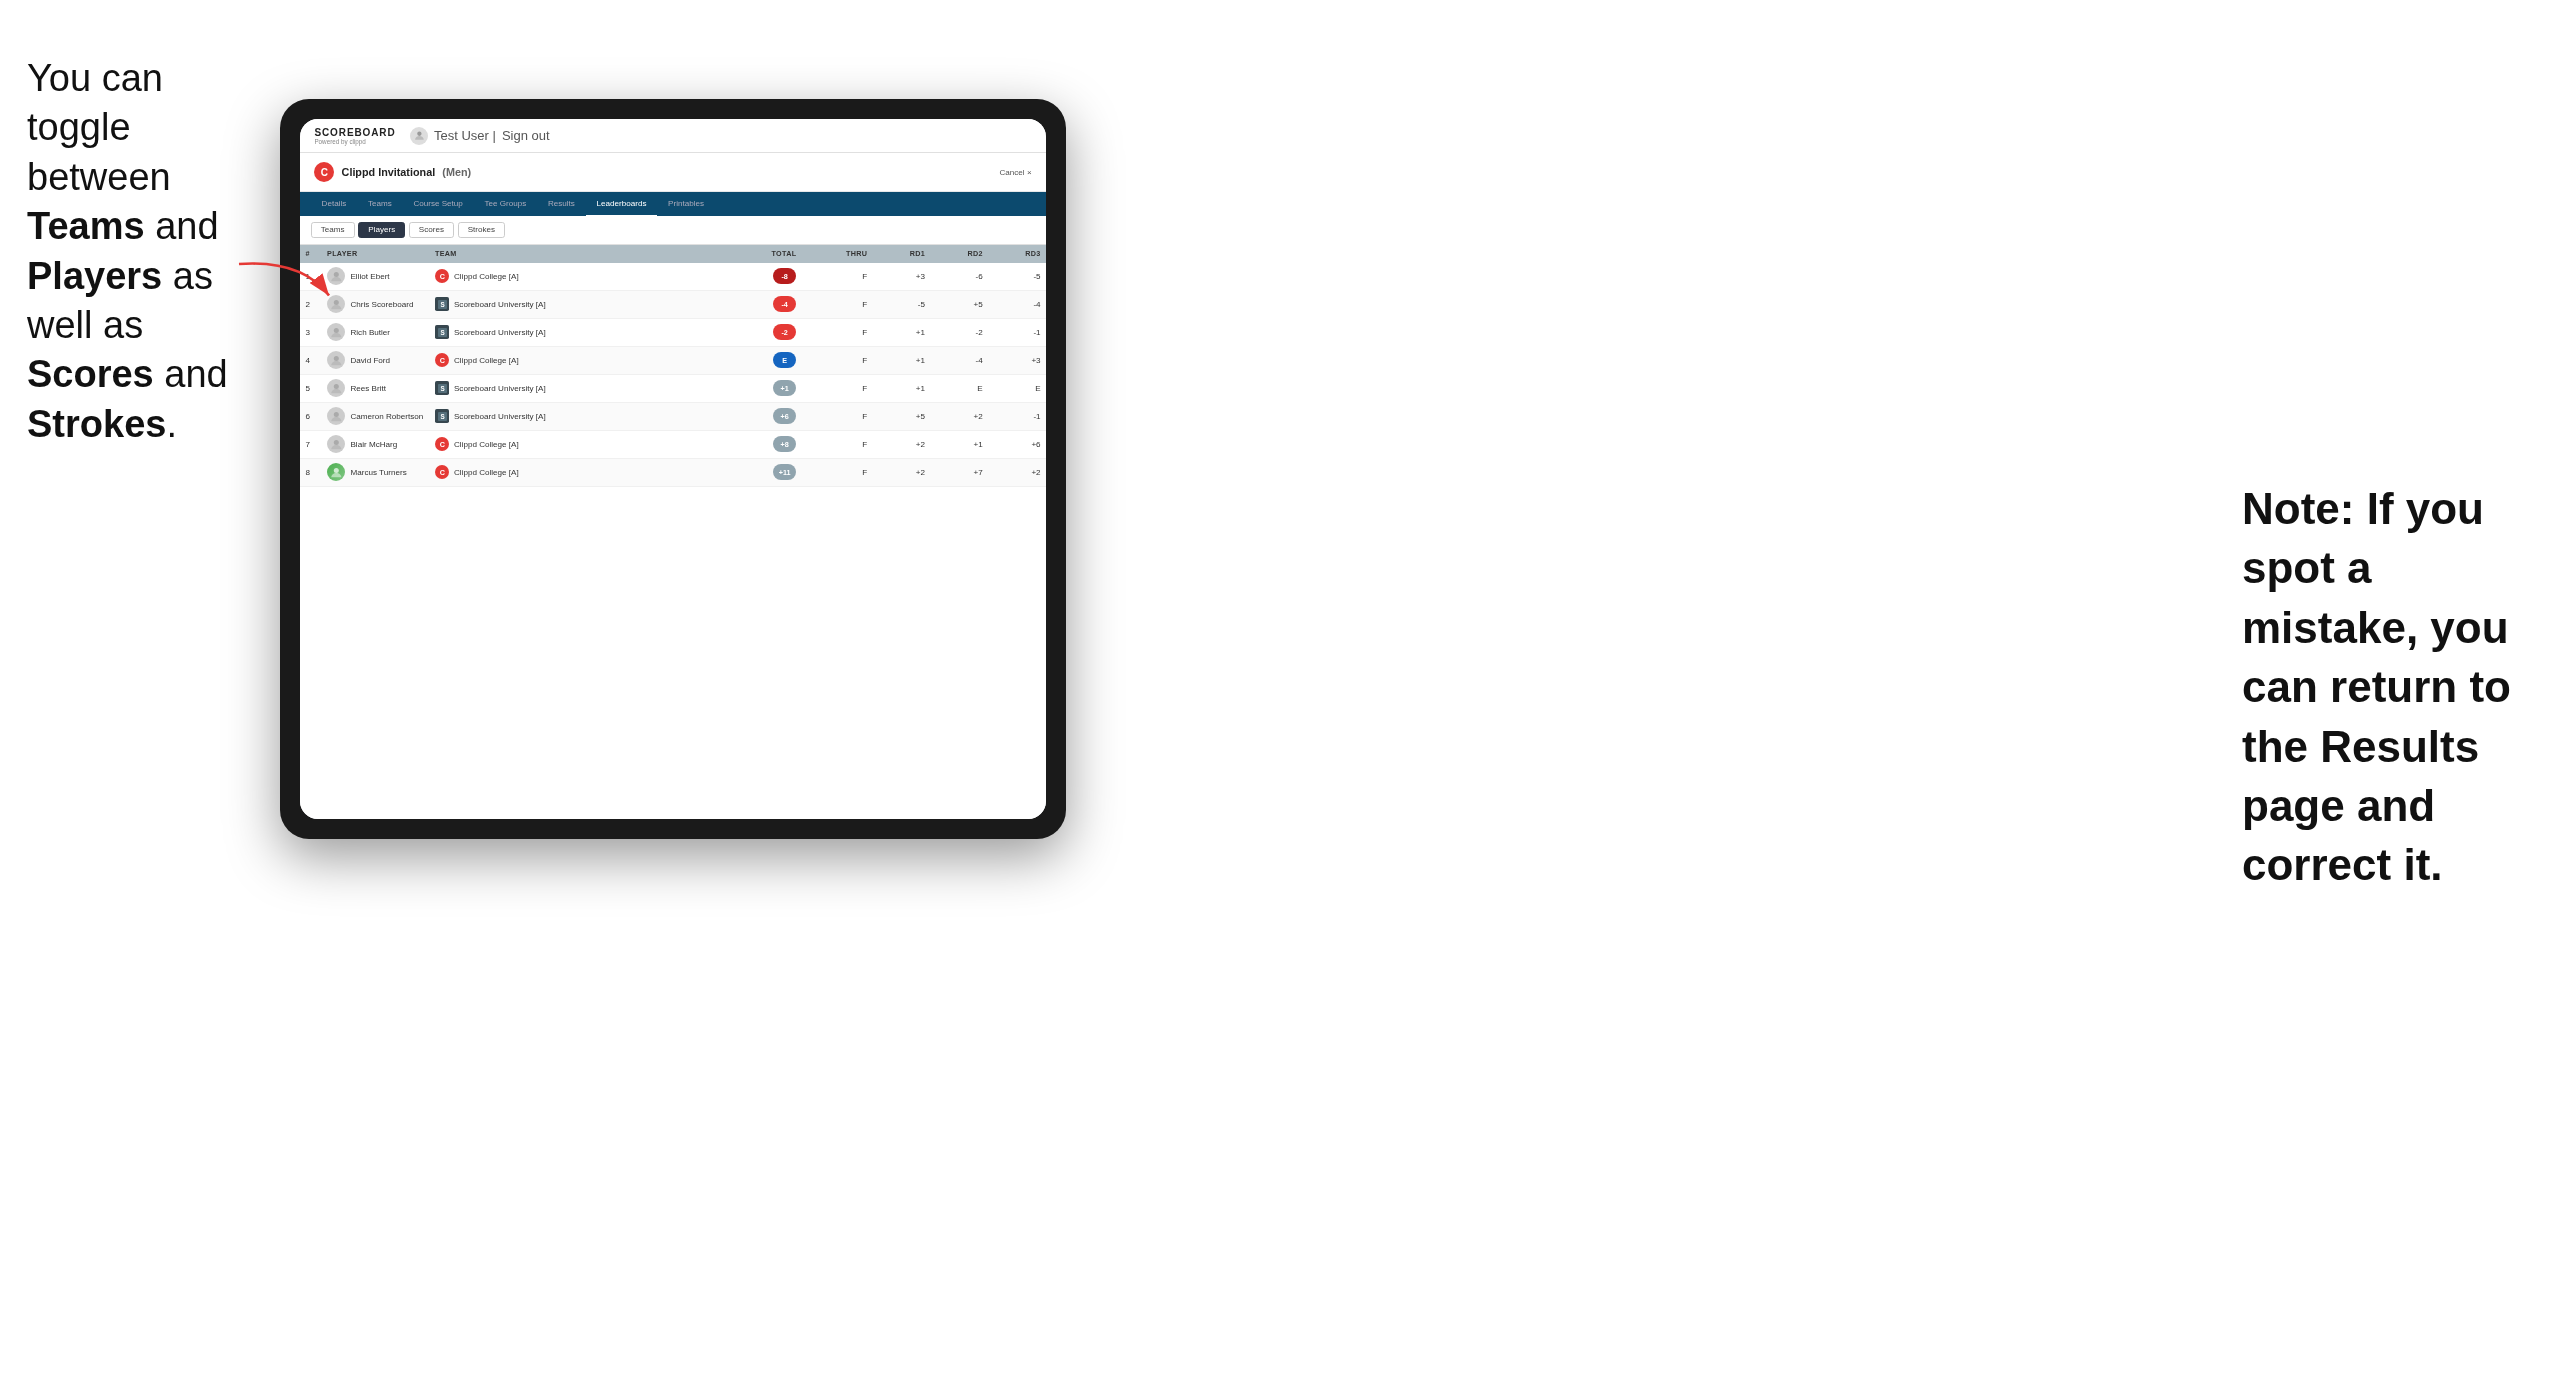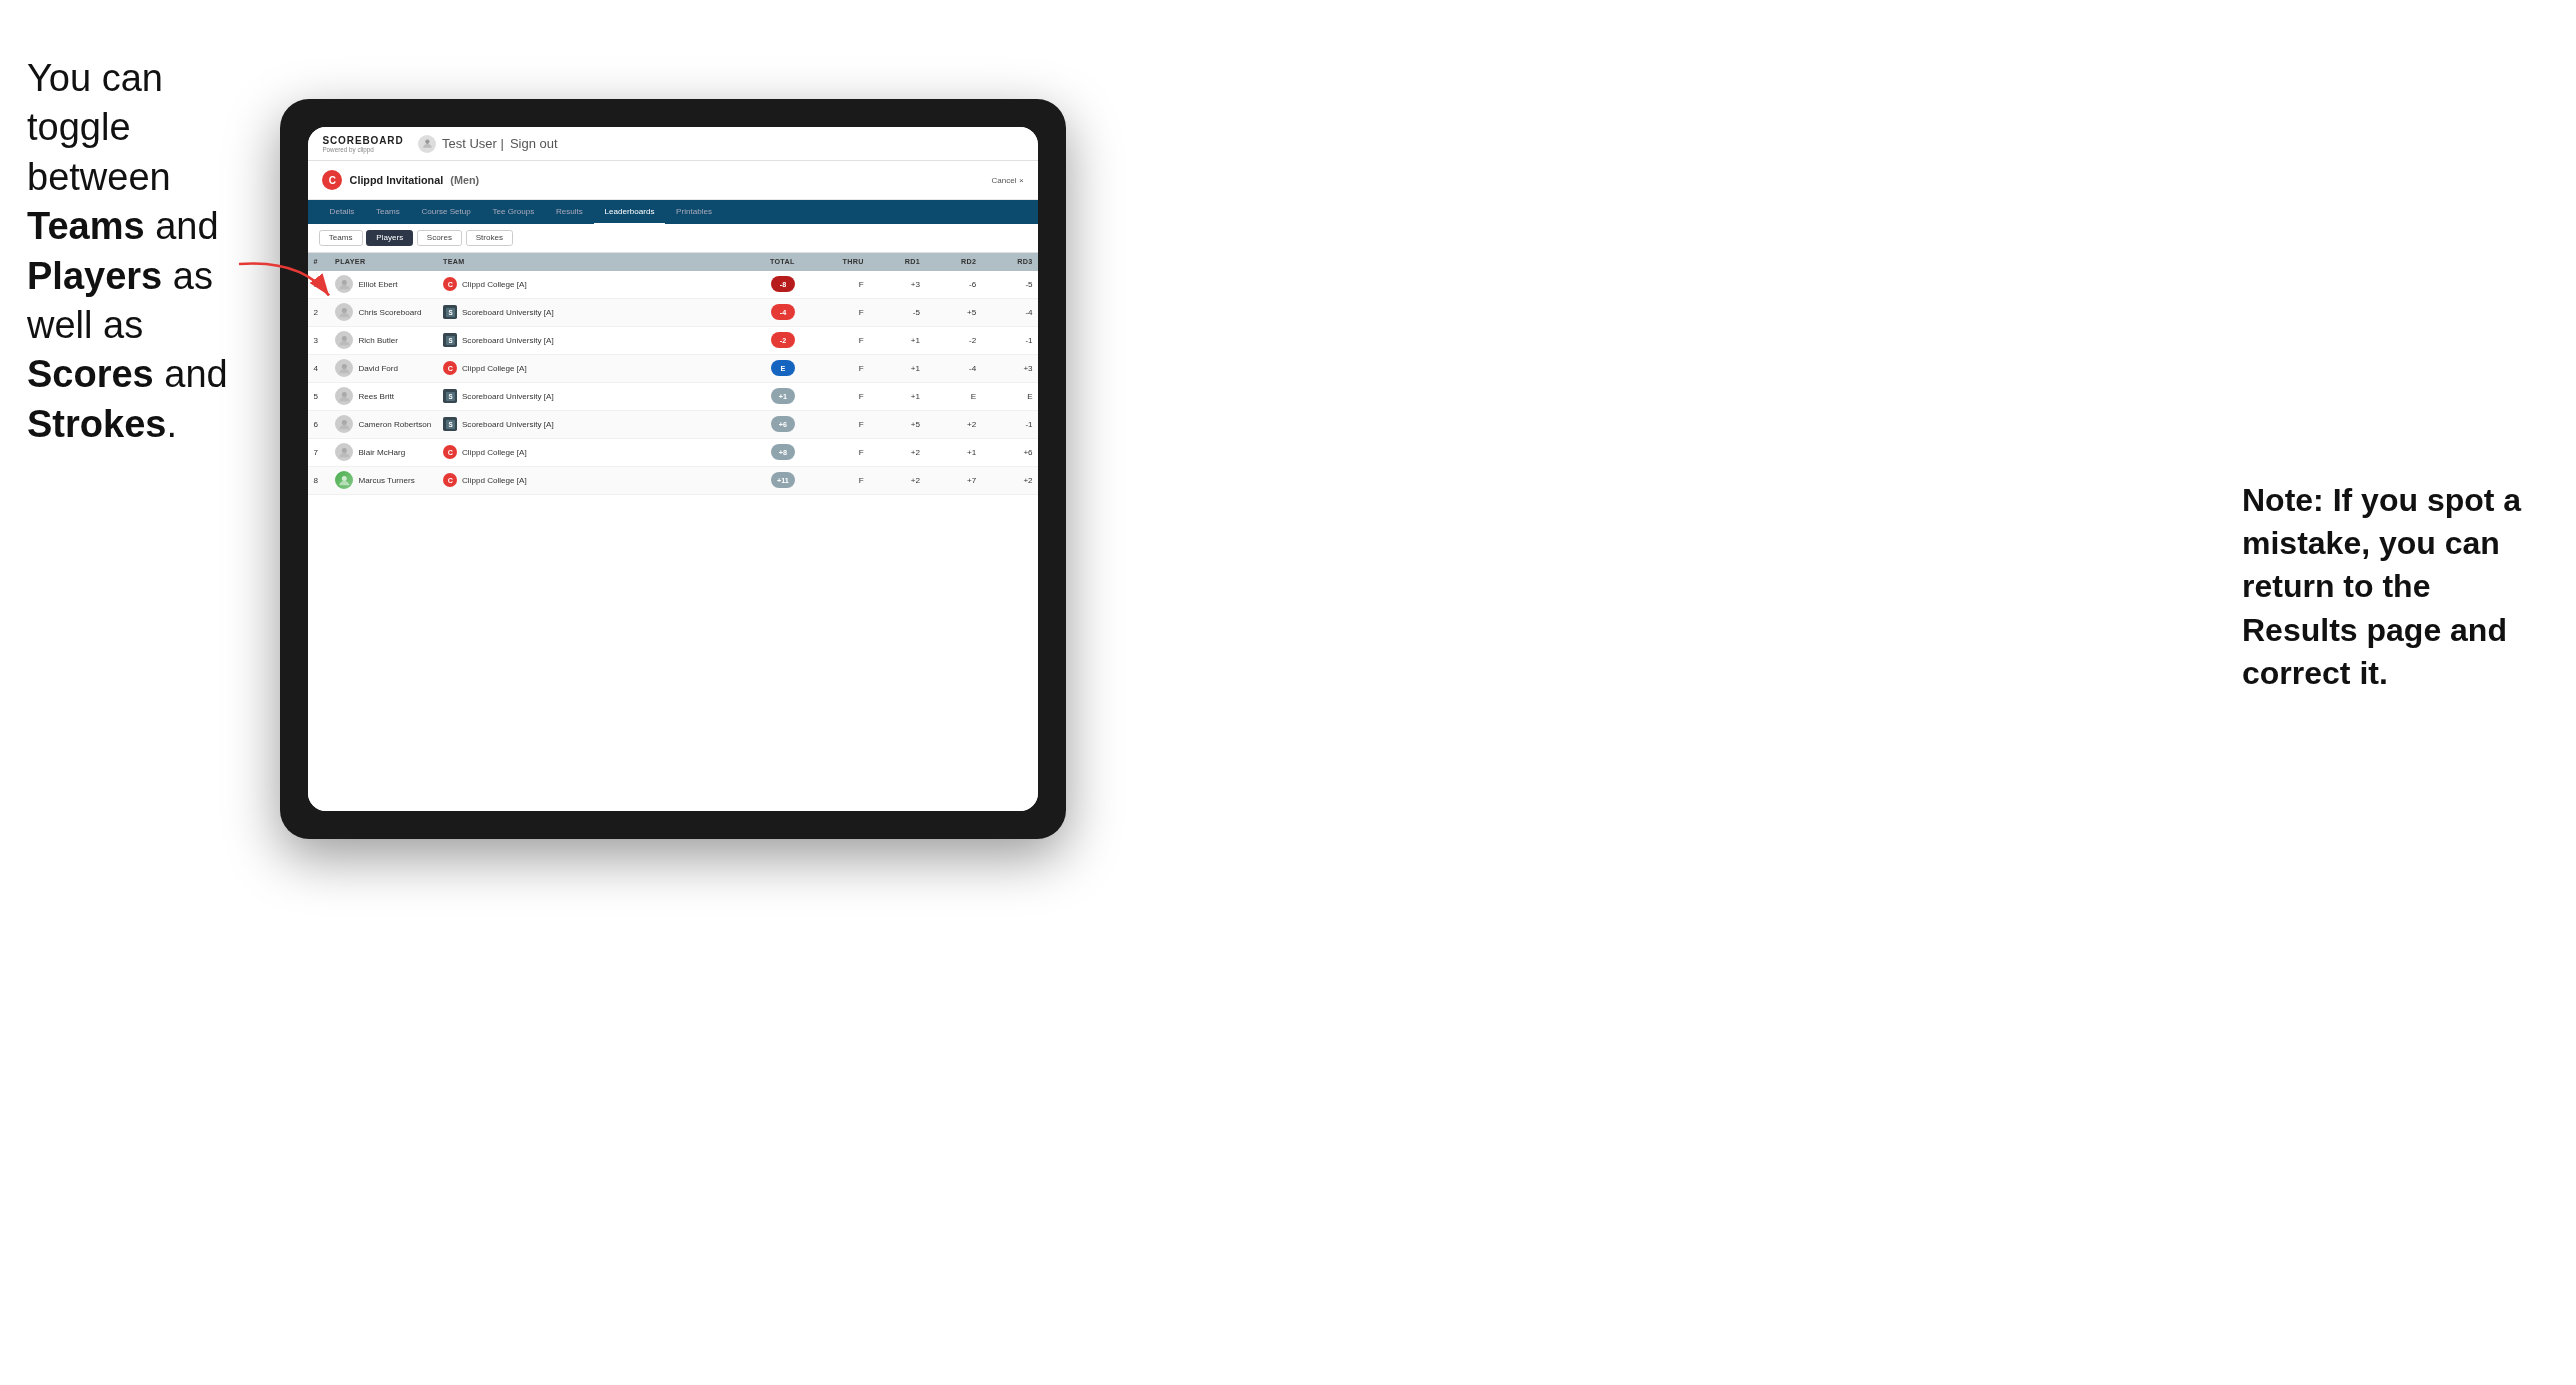--- a/index.html
+++ b/index.html
@@ -23,36 +23,36 @@
       color: #111;
     }
     .left-annotation strong { font-weight: 800; }
 
     
     .right-annotation {
       position: absolute;
       right: 27px;
       top: 479px;
       width: 307px;
-      font-size: 32px;
+      font-size: 44px;
       line-height: 1.35;
       color: #111;
     }
     .right-annotation strong { font-weight: 800; }
 
     
     .tablet-frame {
       position: absolute;
       left: 280px;
       top: 99px;
       width: 786px;
       height: 740px;
       background: #1a1a1a;
       border-radius: 29px;
-      padding: 28px;
+      padding: 20px;
       box-shadow: 0 18px 54px rgba(0,0,0,0.4);
     }
     .tablet-screen {
       width: 100%;
       height: 100%;
       background: #f0f2f5;
       border-radius: 18px;
       overflow: hidden;
       display: flex;
       flex-direction: column;

